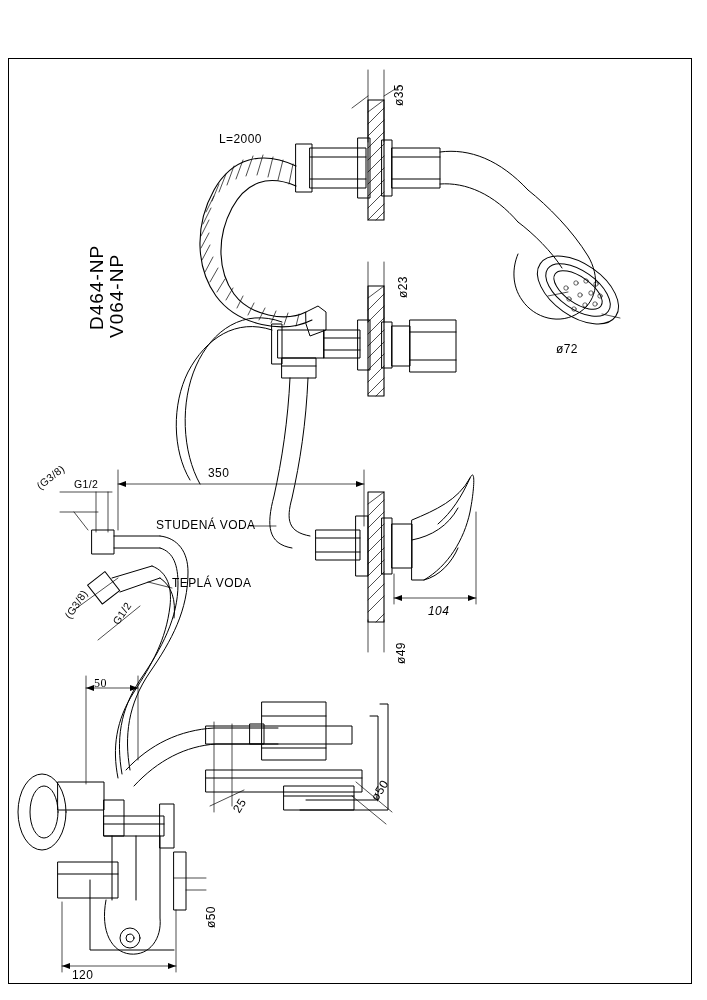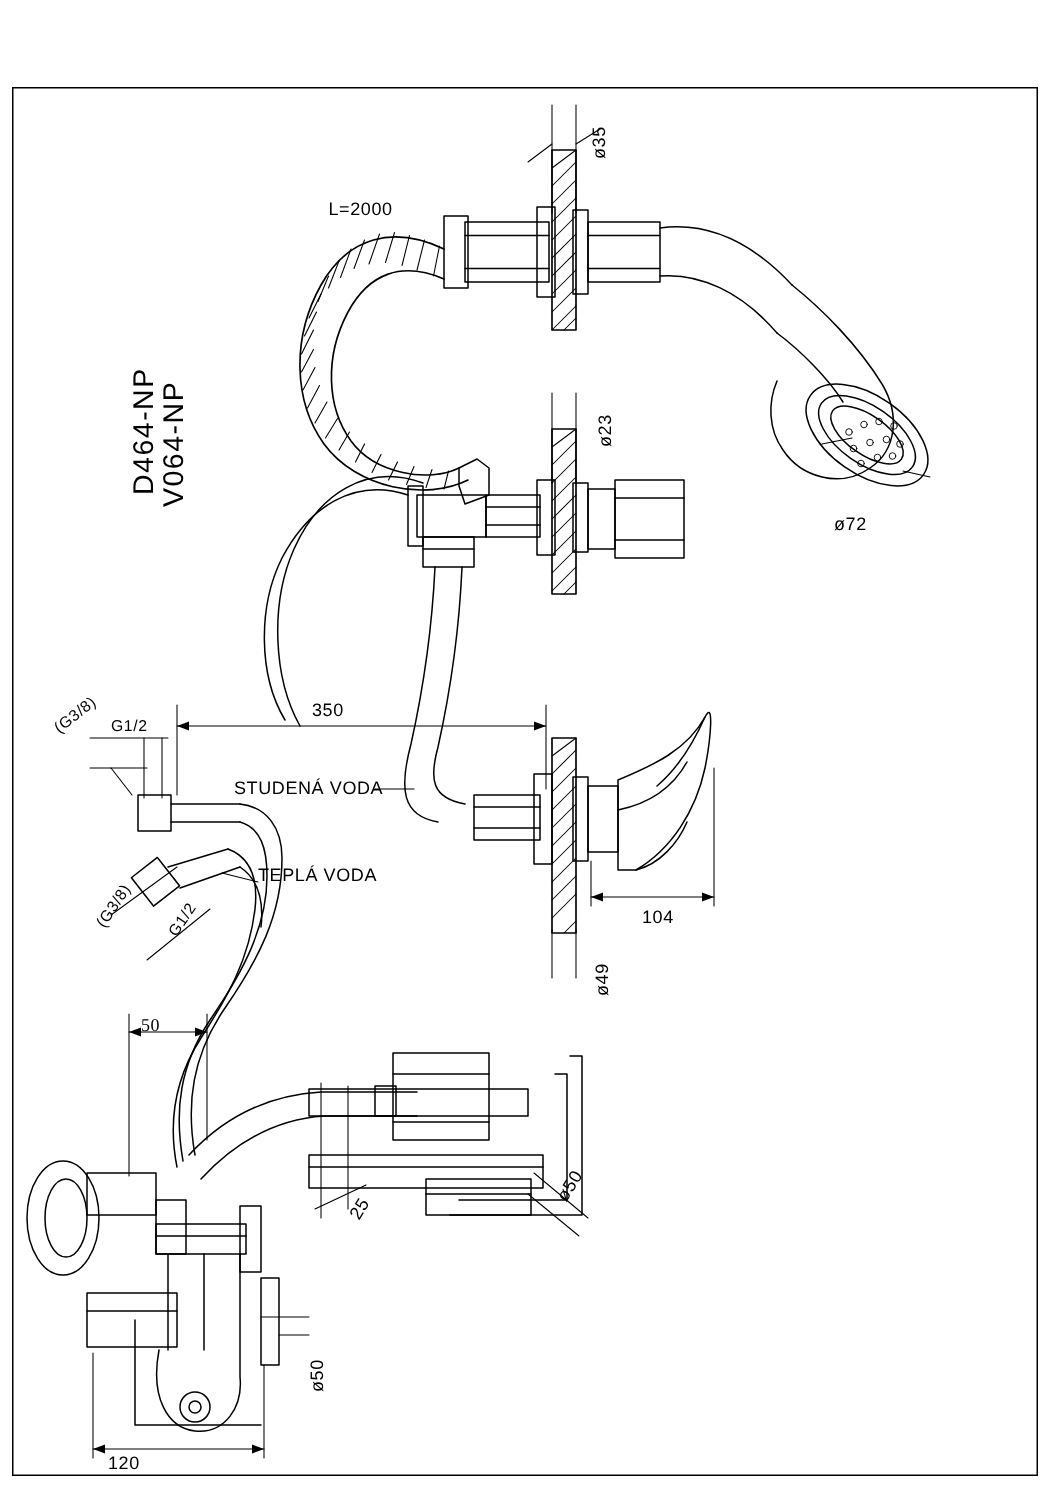--- a/index.html
+++ b/index.html
@@ -299,21 +299,21 @@
   <div class="lbl" style="left:219px; top:132px;">L=2000</div>
 
   <div class="lbl rot90" style="left:392px; top:106px;">ø35</div>
 
   <div class="lbl rot90" style="left:396px; top:298px;">ø23</div>
 
   <div class="lbl" style="left:556px; top:314px;margin-top:28px;">ø72</div>
 
   <div class="lbl" style="left:208px; top:466px;">350</div>
 
-  <div class="lbl" style="left:428px; top:604px;">104</div>
+  <div class="lbl" style="left:428px; top:604px;font-style:italic;">104</div>
 
   <div class="lbl rot90" style="left:394px; top:664px;">ø49</div>
 
   <div class="lbl sm" style="left:74px; top:478px;">G1/2</div>
 
   <div class="lbl sm" style="left:34px; top:482px; transform:rotate(-38deg); transform-origin:0 0;">(G3/8)</div>
 
   <div class="lbl sm" style="left:62px; top:614px; transform:rotate(-56deg); transform-origin:0 0;">(G3/8)</div>
 
   <div class="lbl sm" style="left:110px; top:620px; transform:rotate(-56deg); transform-origin:0 0;">G1/2</div>

